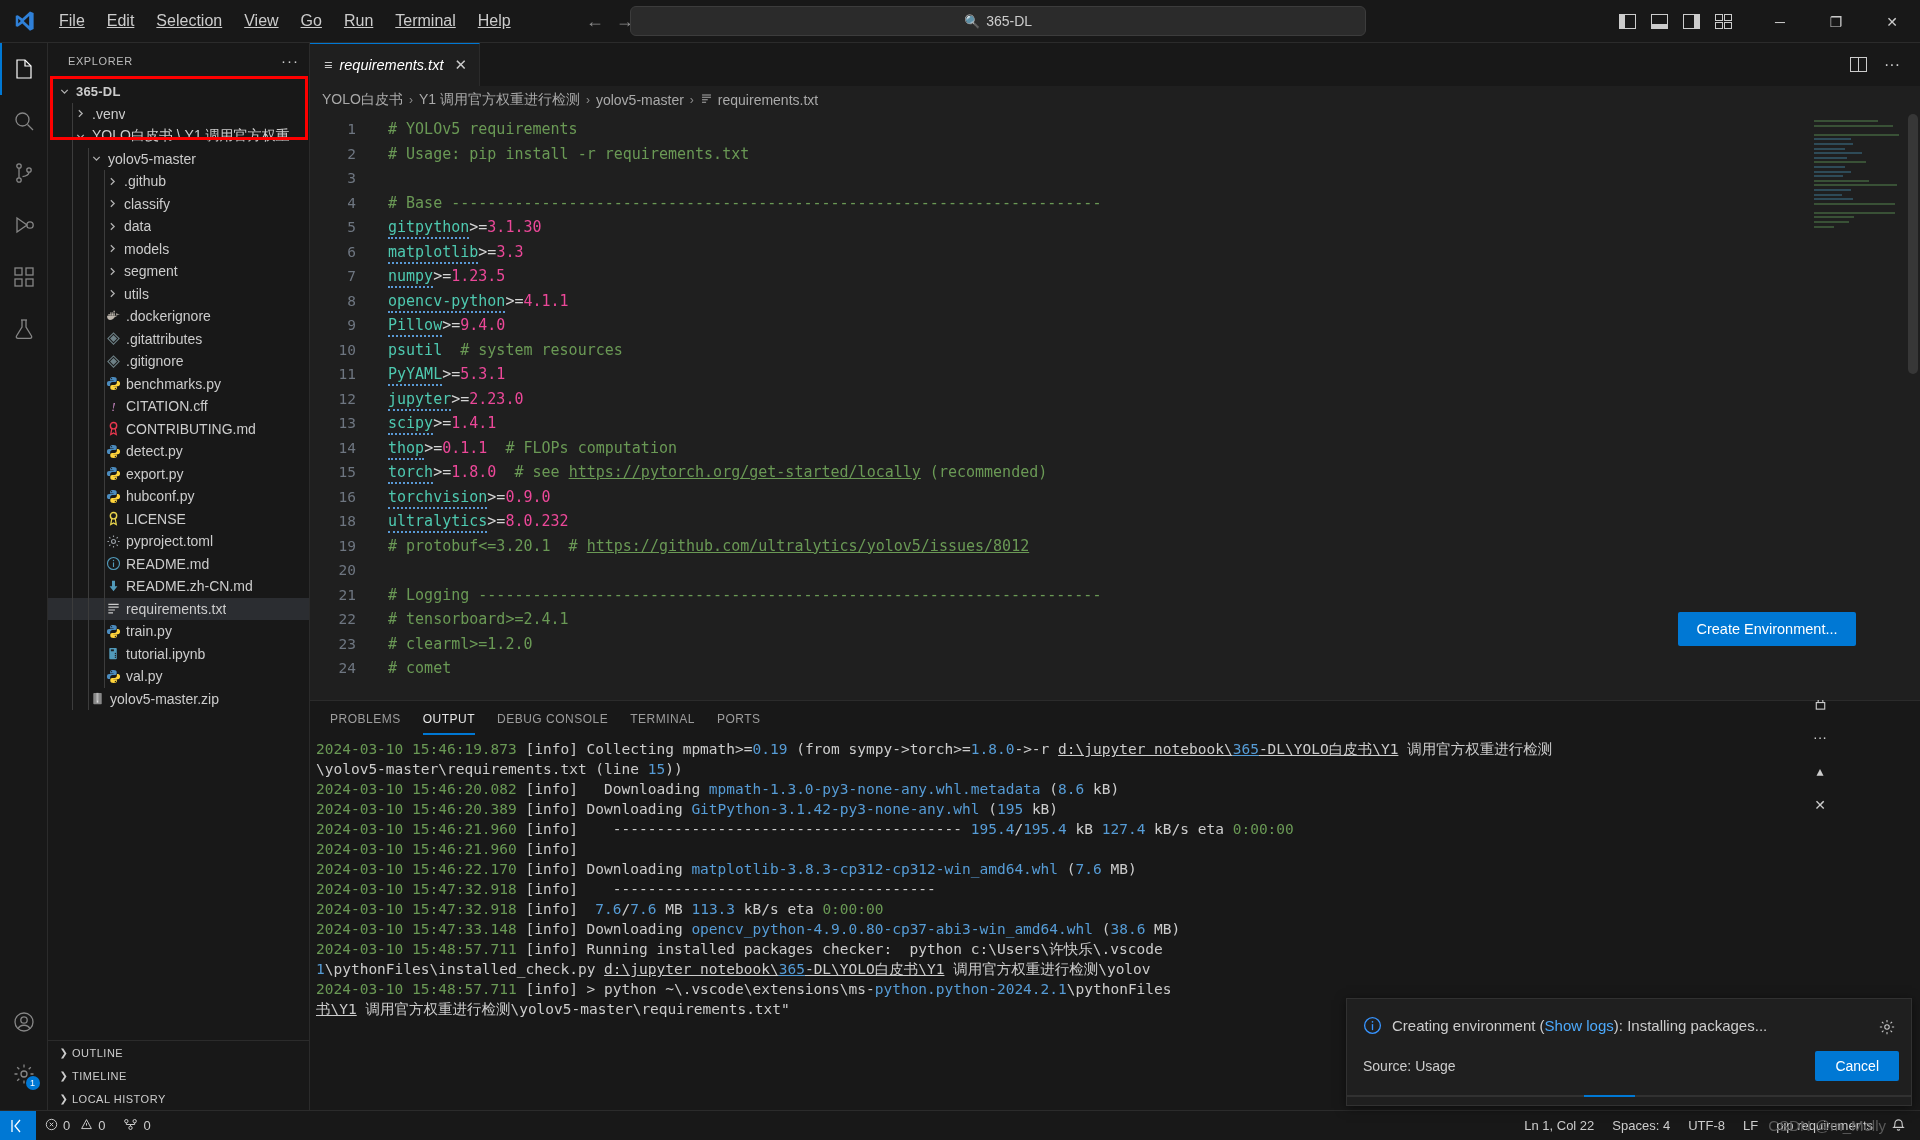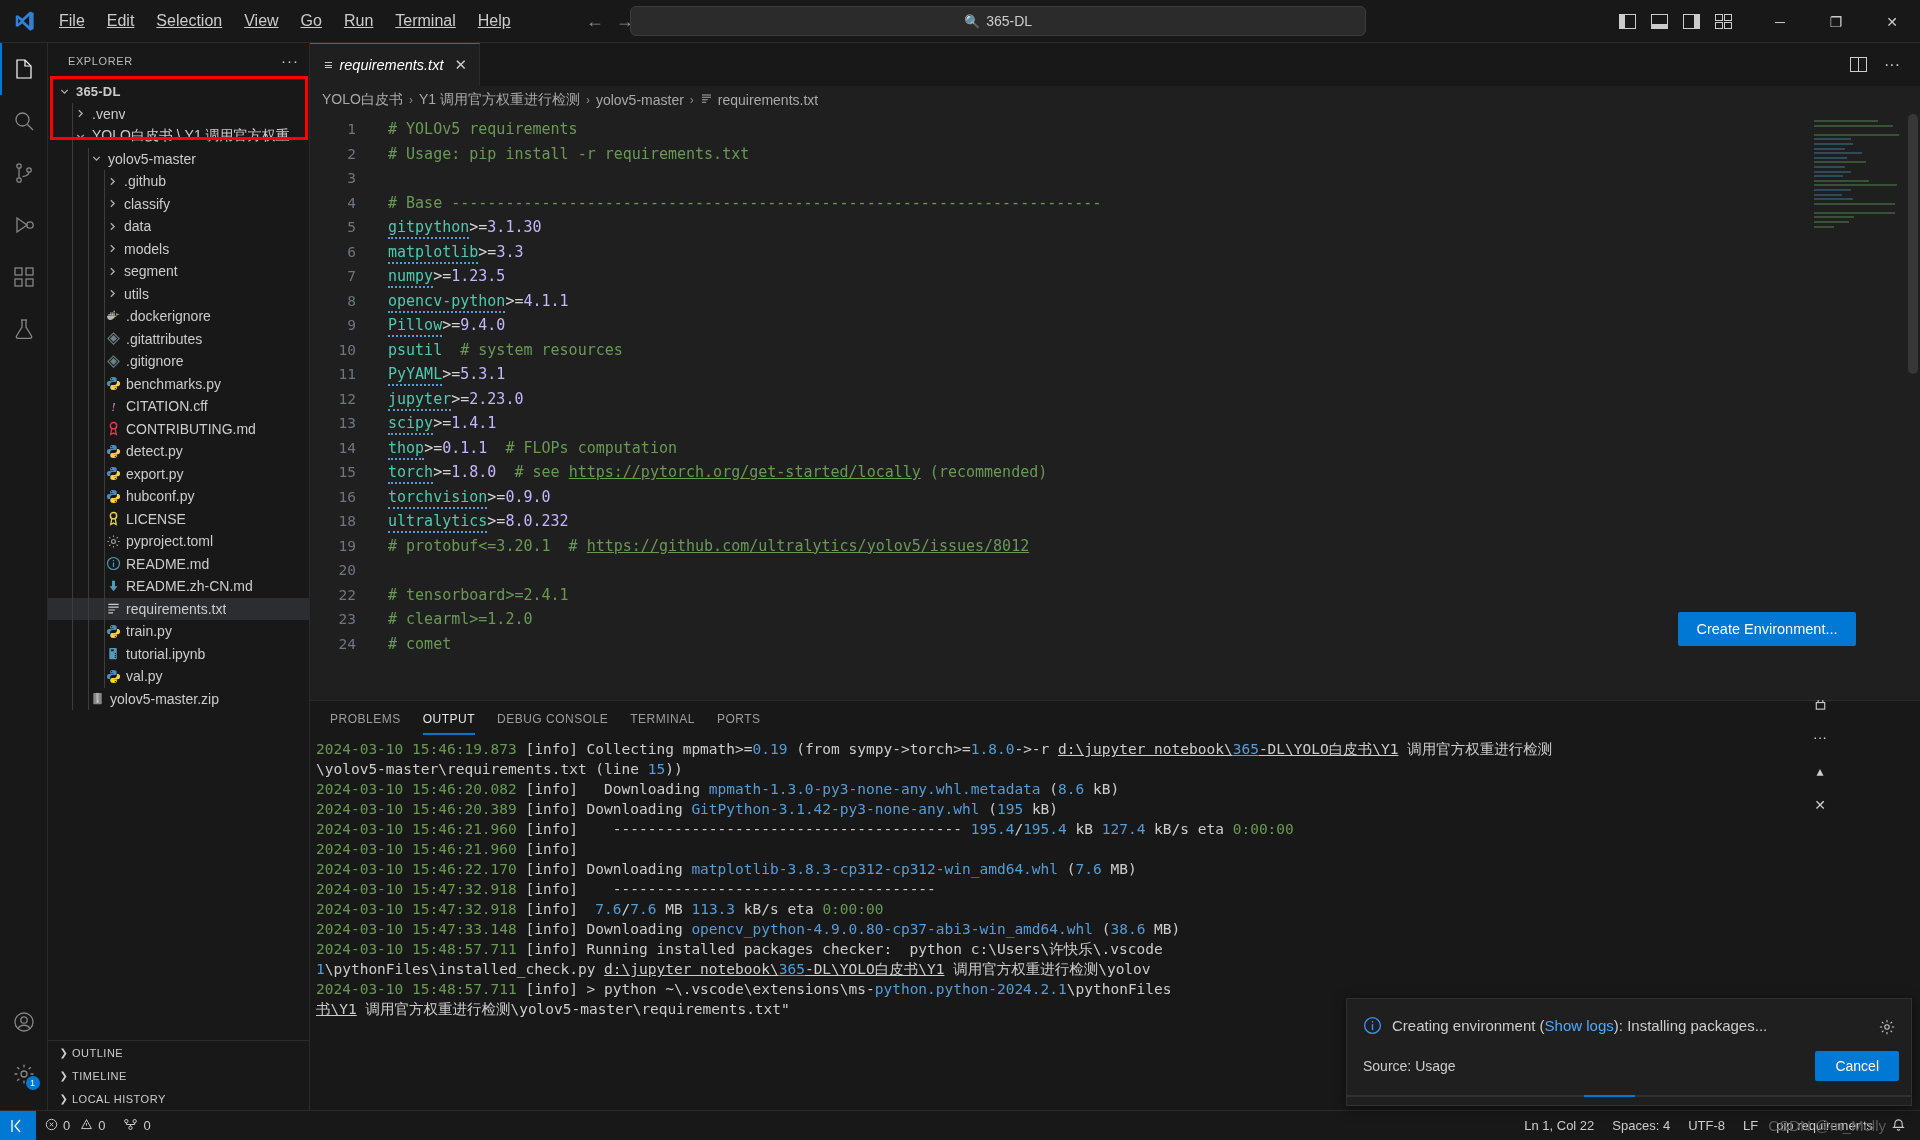--- a/index.html
+++ b/index.html
@@ -106,21 +106,21 @@
   .code-wrap { flex:1; position:relative; overflow:hidden; background:#1f1f1f; }
   .code { font-family: "DejaVu Sans Mono", monospace; font-size: 15px; line-height: 24.5px;
     padding-top: 3px; }
   .cline { display:flex; height:24.5px; align-items:center; white-space:pre; }
   .lnum { width: 46px; text-align:right; color:#6e7681; padding-right: 22px; flex:0 0 68px;
     font-size: 14.5px; }
   .ctext { padding-left: 10px; }
   .c-comment { color:#6A9955; }
   .c-pkg { color:#4EC9B0; }
   .c-op { color:#d4d4d4; }
-  .c-num { color:#c4b5fd; }
+  .c-num { color:#ec4899; }
   .c-link { color:#6A9955; text-decoration: underline; }
   .squiggle { border-bottom: 2px dotted #5a9ad6; padding-bottom: 1px; }
 
   .minimap { position:absolute; right: 14px; top: 6px; width: 92px; height: 190px;
     opacity: .55; }
   .minimap i { display:block; height:2px; margin-bottom:2.6px; background:#4f7a4a; }
   .scrollbar-v { position:absolute; right:2px; top:0; width:10px; height: 260px; background:#4a4a4a;
     border-radius:5px; opacity:.55; }
 
   .create-env-zone { position:absolute; right: 38px; top: 480px; width: 230px; height: 70px;
@@ -739,20 +739,21 @@
             <div class="cline"><span class="lnum">10</span><span class="ctext"><span class="c-pkg">psutil</span><span class="c-op">  </span><span class="c-comment"># system resources</span></span></div>
             <div class="cline"><span class="lnum">11</span><span class="ctext"><span class="c-pkg squiggle">PyYAML</span><span class="c-op">&gt;=</span><span class="c-num">5.3.1</span></span></div>
             <div class="cline"><span class="lnum">12</span><span class="ctext"><span class="c-pkg squiggle">jupyter</span><span class="c-op">&gt;=</span><span class="c-num">2.23.0</span></span></div>
             <div class="cline"><span class="lnum">13</span><span class="ctext"><span class="c-pkg squiggle">scipy</span><span class="c-op">&gt;=</span><span class="c-num">1.4.1</span></span></div>
             <div class="cline"><span class="lnum">14</span><span class="ctext"><span class="c-pkg squiggle">thop</span><span class="c-op">&gt;=</span><span class="c-num">0.1.1</span><span class="c-op">  </span><span class="c-comment"># FLOPs computation</span></span></div>
             <div class="cline"><span class="lnum">15</span><span class="ctext"><span class="c-pkg squiggle">torch</span><span class="c-op">&gt;=</span><span class="c-num">1.8.0</span><span class="c-op">  </span><span class="c-comment"># see </span><span class="c-link">https://pytorch.org/get-started/locally</span><span class="c-comment"> (recommended)</span></span></div>
             <div class="cline"><span class="lnum">16</span><span class="ctext"><span class="c-pkg squiggle">torchvision</span><span class="c-op">&gt;=</span><span class="c-num">0.9.0</span></span></div>
             <div class="cline"><span class="lnum">18</span><span class="ctext"><span class="c-pkg squiggle">ultralytics</span><span class="c-op">&gt;=</span><span class="c-num">8.0.232</span></span></div>
             <div class="cline"><span class="lnum">19</span><span class="ctext"><span class="c-comment"># protobuf&lt;=3.20.1  # </span><span class="c-link">https://github.com/ultralytics/yolov5/issues/8012</span></span></div>
             <div class="cline"><span class="lnum">20</span><span class="ctext"></span></div>
+            <div class="cline"><span class="lnum">21</span><span class="ctext"><span class="c-comment"># Logging ---------------------------------------------------------------------</span></span></div>
             <div class="cline"><span class="lnum">22</span><span class="ctext"><span class="c-comment"># tensorboard&gt;=2.4.1</span></span></div>
             <div class="cline"><span class="lnum">23</span><span class="ctext"><span class="c-comment"># clearml&gt;=1.2.0</span></span></div>
             <div class="cline"><span class="lnum">24</span><span class="ctext"><span class="c-comment"># comet</span></span></div>
           </div>
         <div class="minimap">
           <i style="width:70%"></i>
             <i style="width:86%"></i>
             <i style="width:0"></i>
             <i style="width:92%"></i>
           <i style="width:40%;background:#3c6f88"></i>

